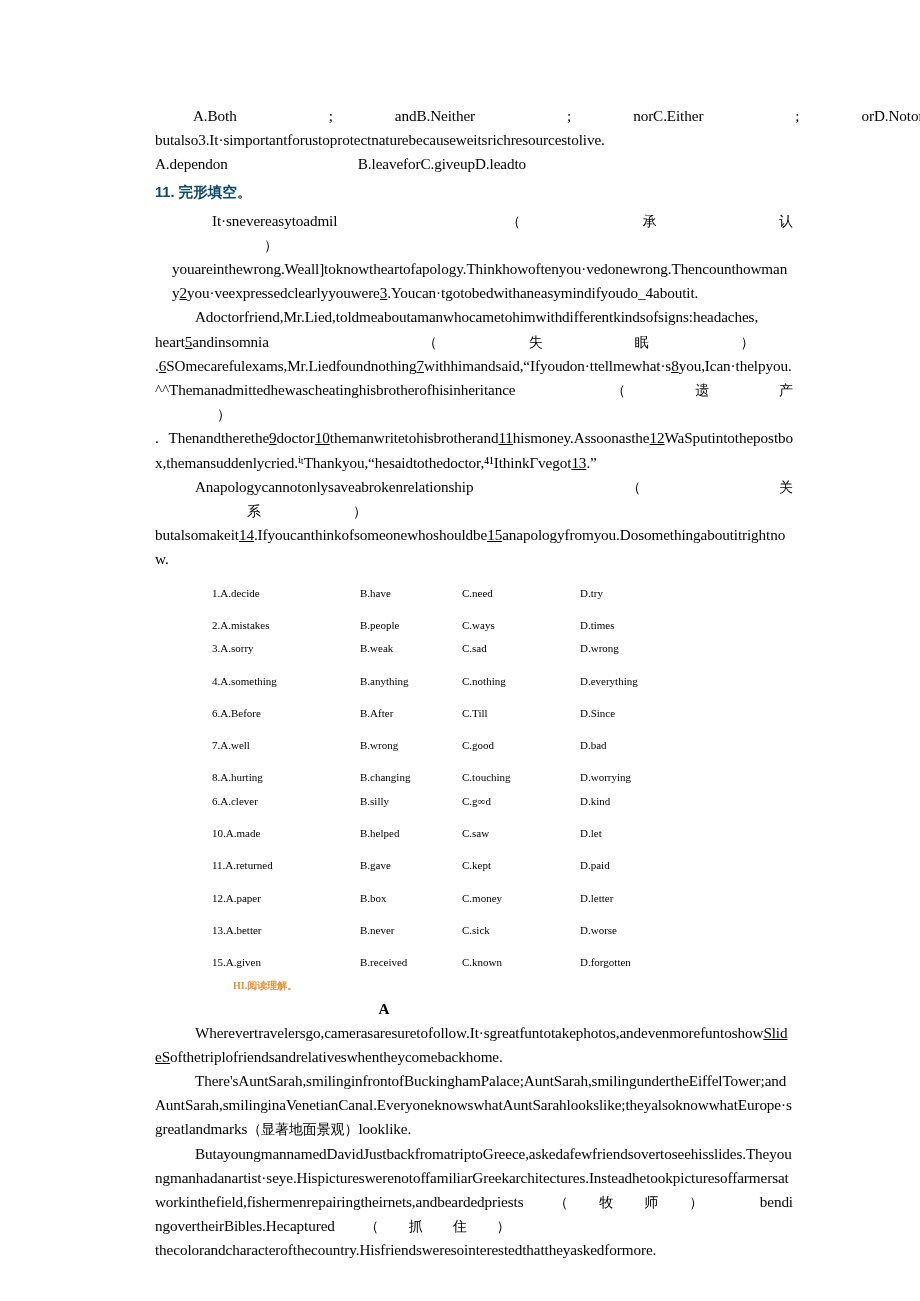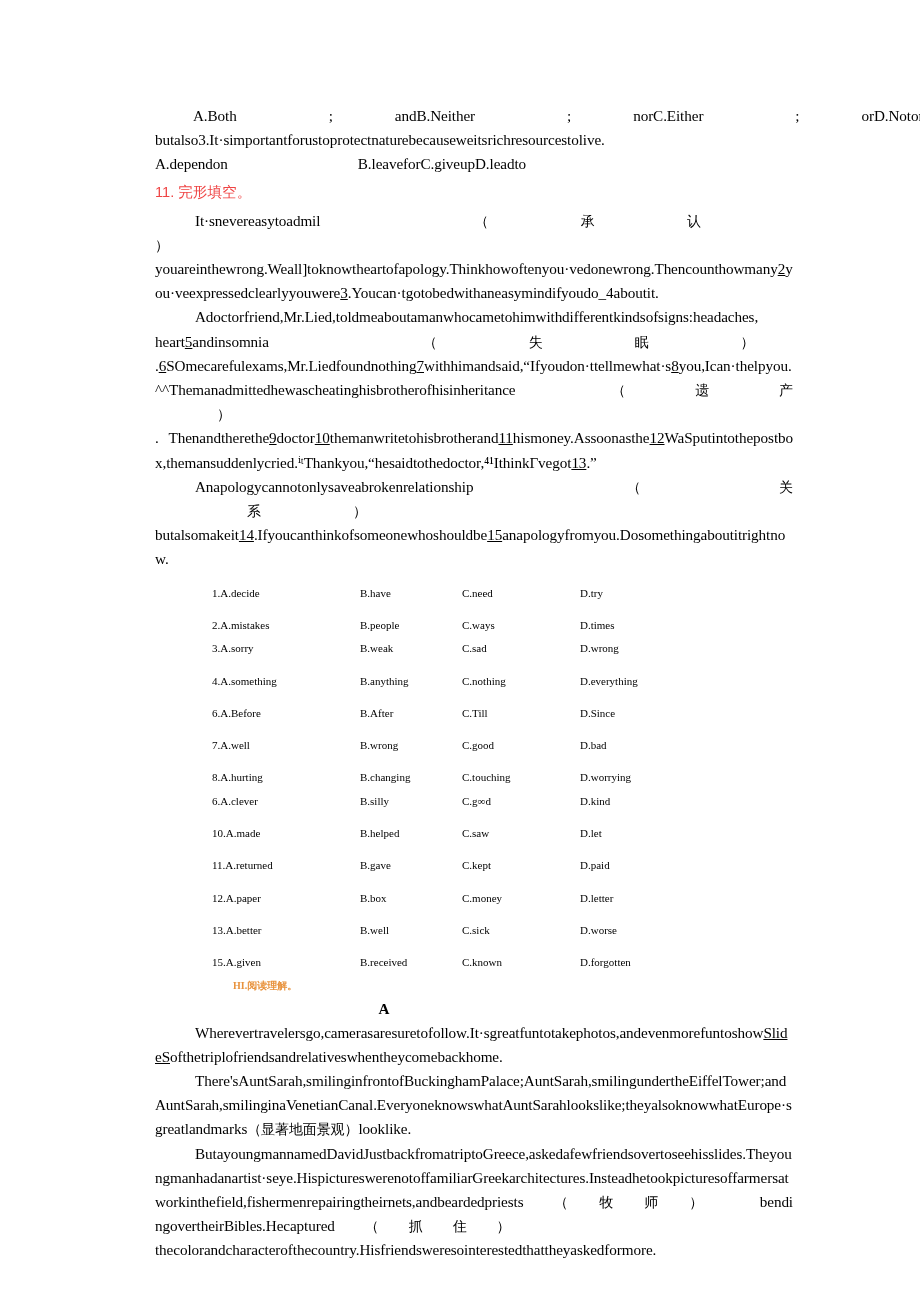--- a/index.html
+++ b/index.html
@@ -43,23 +43,24 @@
 
   
   .gap-sm { display: inline-block; width: 38px; }
   .gap-md { display: inline-block; width: 62px; }
   .gap-lg { display: inline-block; width: 92px; }
 
   
   .sec-head {
     font-size: 14.6px;
     line-height: 24px;
-    color: #ef4444;
+    color: #0c4a6e;
     font-family: "Liberation Sans", "DejaVu Sans", sans-serif;
     margin: 0;
+    font-weight: bold;
   }
   .sec-head-2 {
     font-size: 10px;
     line-height: 22px;
     color: #E8923C;
     font-weight: bold;
     font-family: "Liberation Serif", "DejaVu Serif", serif;
     margin: 0;
     padding-left: 78px;
   }
@@ -109,21 +110,21 @@
     </p>
 
     <p class="para">butalso3.It·simportantforustoprotectnaturebecauseweitsrichresourcestolive.</p>
 
     <p class="para" style="white-space:nowrap;">
       <span>A.dependon</span><span class="gap-lg"></span><span class="gap-sm"></span><span>B.leaveforC.giveupD.leadto</span>
     </p>
 
     <p class="sec-head" style="margin-top:3px;">11. 完形填空。</p>
 
-    <p class="para indent" style="margin-top:5px;">
+    <p class="para indent" style="margin-top:5px;margin-left:17px;">
       <span>It·snevereasytoadmil</span><span class="gap-lg"></span><span class="gap-md"></span><span class="cn">（</span><span class="gap-lg"></span><span class="cn">承</span><span class="gap-lg"></span><span class="cn">认</span><span class="gap-lg"></span><span class="cn">）</span><br><span>youareinthewrong.Weall]toknowtheartofapology.Thinkhowoftenyou·vedonewrong.Thencounthowmany</span><u class="blank">2</u><span>you·veexpressedclearlyyouwere</span><u class="blank">3</u><span>.Youcan·tgotobedwithaneasymindifyoudo_</span><span>4</span><span>aboutit.</span>
     </p>
 
     <p class="para indent">
       <span>Adoctorfriend,Mr.Lied,toldmeaboutamanwhocametohimwithdifferentkindsofsigns:headaches,</span><br><span>heart</span><u class="blank">5</u><span>andinsomnia</span><span class="gap-lg"></span><span class="gap-md"></span><span class="cn">（</span><span class="gap-lg"></span><span class="cn">失</span><span class="gap-lg"></span><span class="cn">眠</span><span class="gap-lg"></span><span class="cn">）</span><br><span>.</span><u class="blank">6</u><span>SOmecarefulexams,Mr.Liedfoundnothing</span><u class="blank">7</u><span>withhimandsaid,“Ifyoudon·ttellmewhat·s</span><u class="blank">8</u><span>you,Ican·thelpyou.^^Themanadmittedhewascheatinghisbrotherofhisinheritance</span><span class="gap-lg"></span><span class="cn">（</span><span class="gap-md"></span><span class="cn">遗</span><span class="gap-md"></span><span class="cn">产</span><span class="gap-md"></span><span class="cn">）</span><br><span>. Thenandtherethe</span><u class="blank">9</u><span>doctor</span><u class="blank">10</u><span>themanwritetohisbrotherand</span><u class="blank">11</u><span>hismoney.Assoonasthe</span><u class="blank">12</u><span>WaSputintothepostbox,themansuddenlycried.ⁱᵗThankyou,“hesaidtothedoctor,⁴¹IthinkΓvegot</span><u class="blank">13</u><span>.”</span>
     </p>
 
     <p class="para indent">
       <span>Anapologycannotonlysaveabrokenrelationship</span><span class="gap-lg"></span><span class="gap-sm"></span><span class="cn">（</span><span class="gap-lg"></span><span class="cn">关</span><span class="gap-lg"></span><span class="cn">系</span><span class="gap-lg"></span><span class="cn">）</span><br><span>butalsomakeit</span><u class="blank">14</u><span>.Ifyoucanthinkofsomeonewhoshouldbe</span><u class="blank">15</u><span>anapologyfromyou.Dosomethingaboutitrightnow.</span>
     </p>
@@ -191,21 +192,21 @@
             <td class="c3">D.paid</td>
           </tr>
           <tr class="mc-row-gap">
             <td class="c0">12.A.paper</td>
             <td class="c1">B.box</td>
             <td class="c2">C.money</td>
             <td class="c3">D.letter</td>
           </tr>
           <tr class="mc-row-gap">
             <td class="c0">13.A.better</td>
-            <td class="c1">B.well</td>
+            <td class="c1">B.never</td>
             <td class="c2">C.sick</td>
             <td class="c3">D.worse</td>
           </tr>
           <tr class="mc-row-gap">
             <td class="c0">15.A.given</td>
             <td class="c1">B.received</td>
             <td class="c2">C.known</td>
             <td class="c3">D.forgotten</td>
           </tr>
         </tbody>

